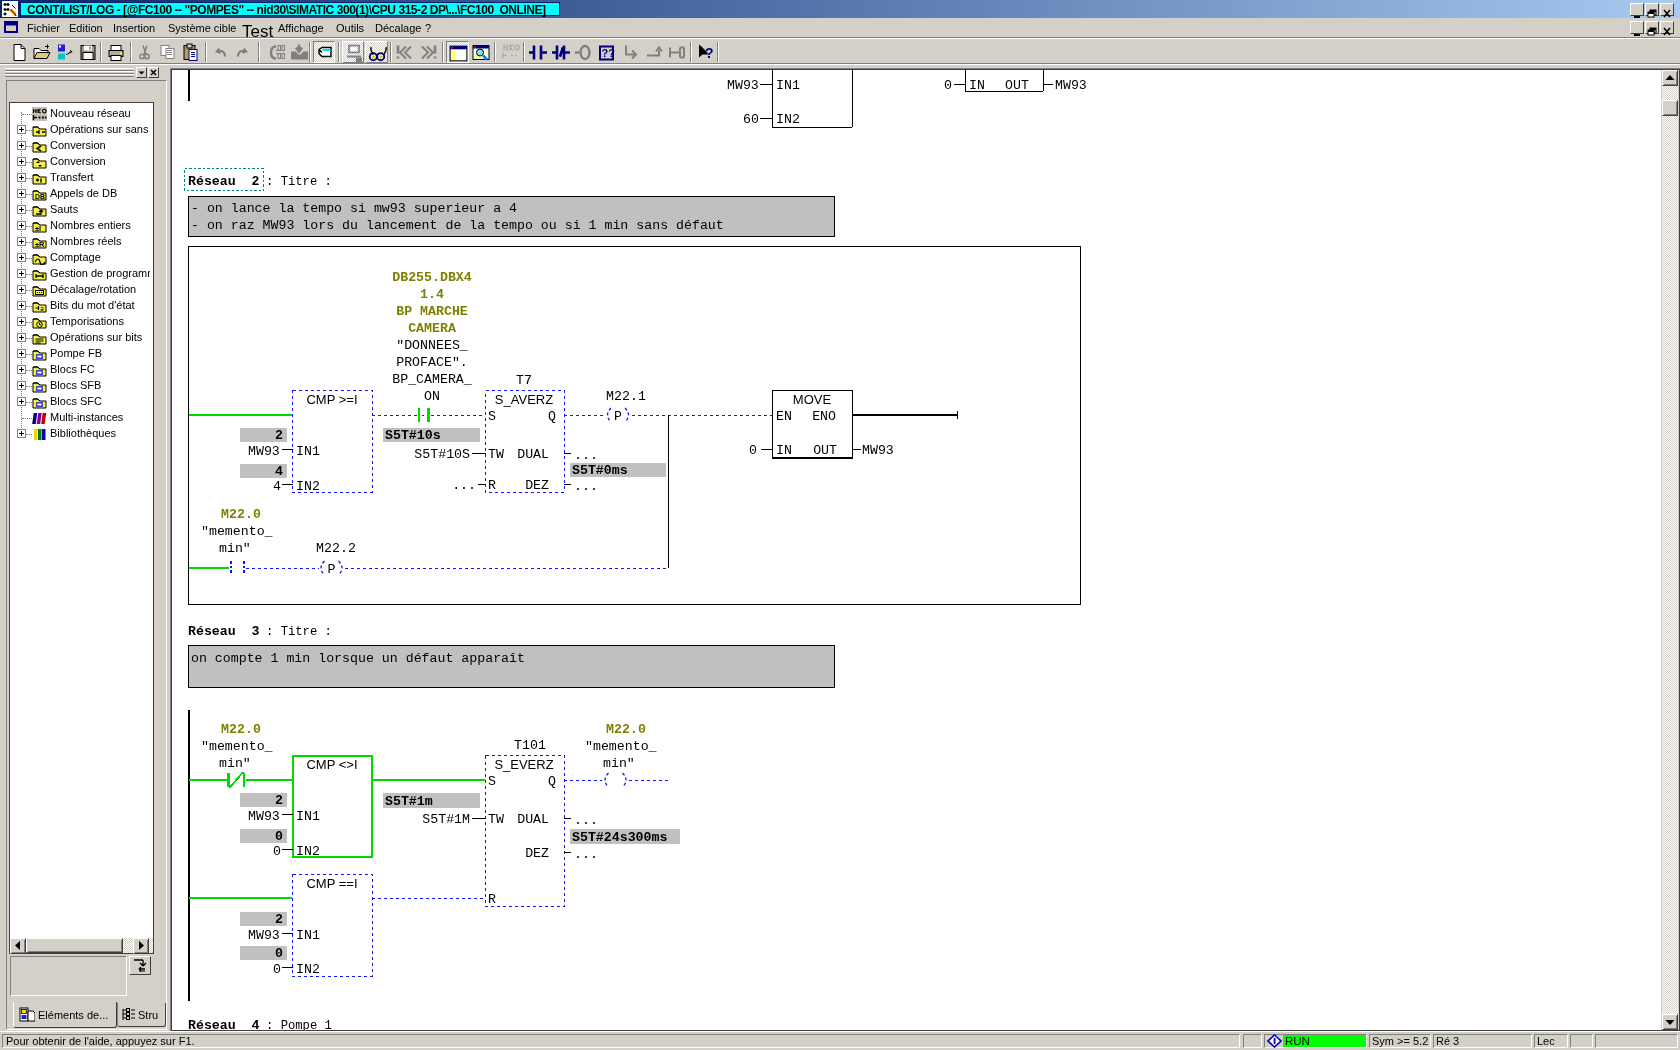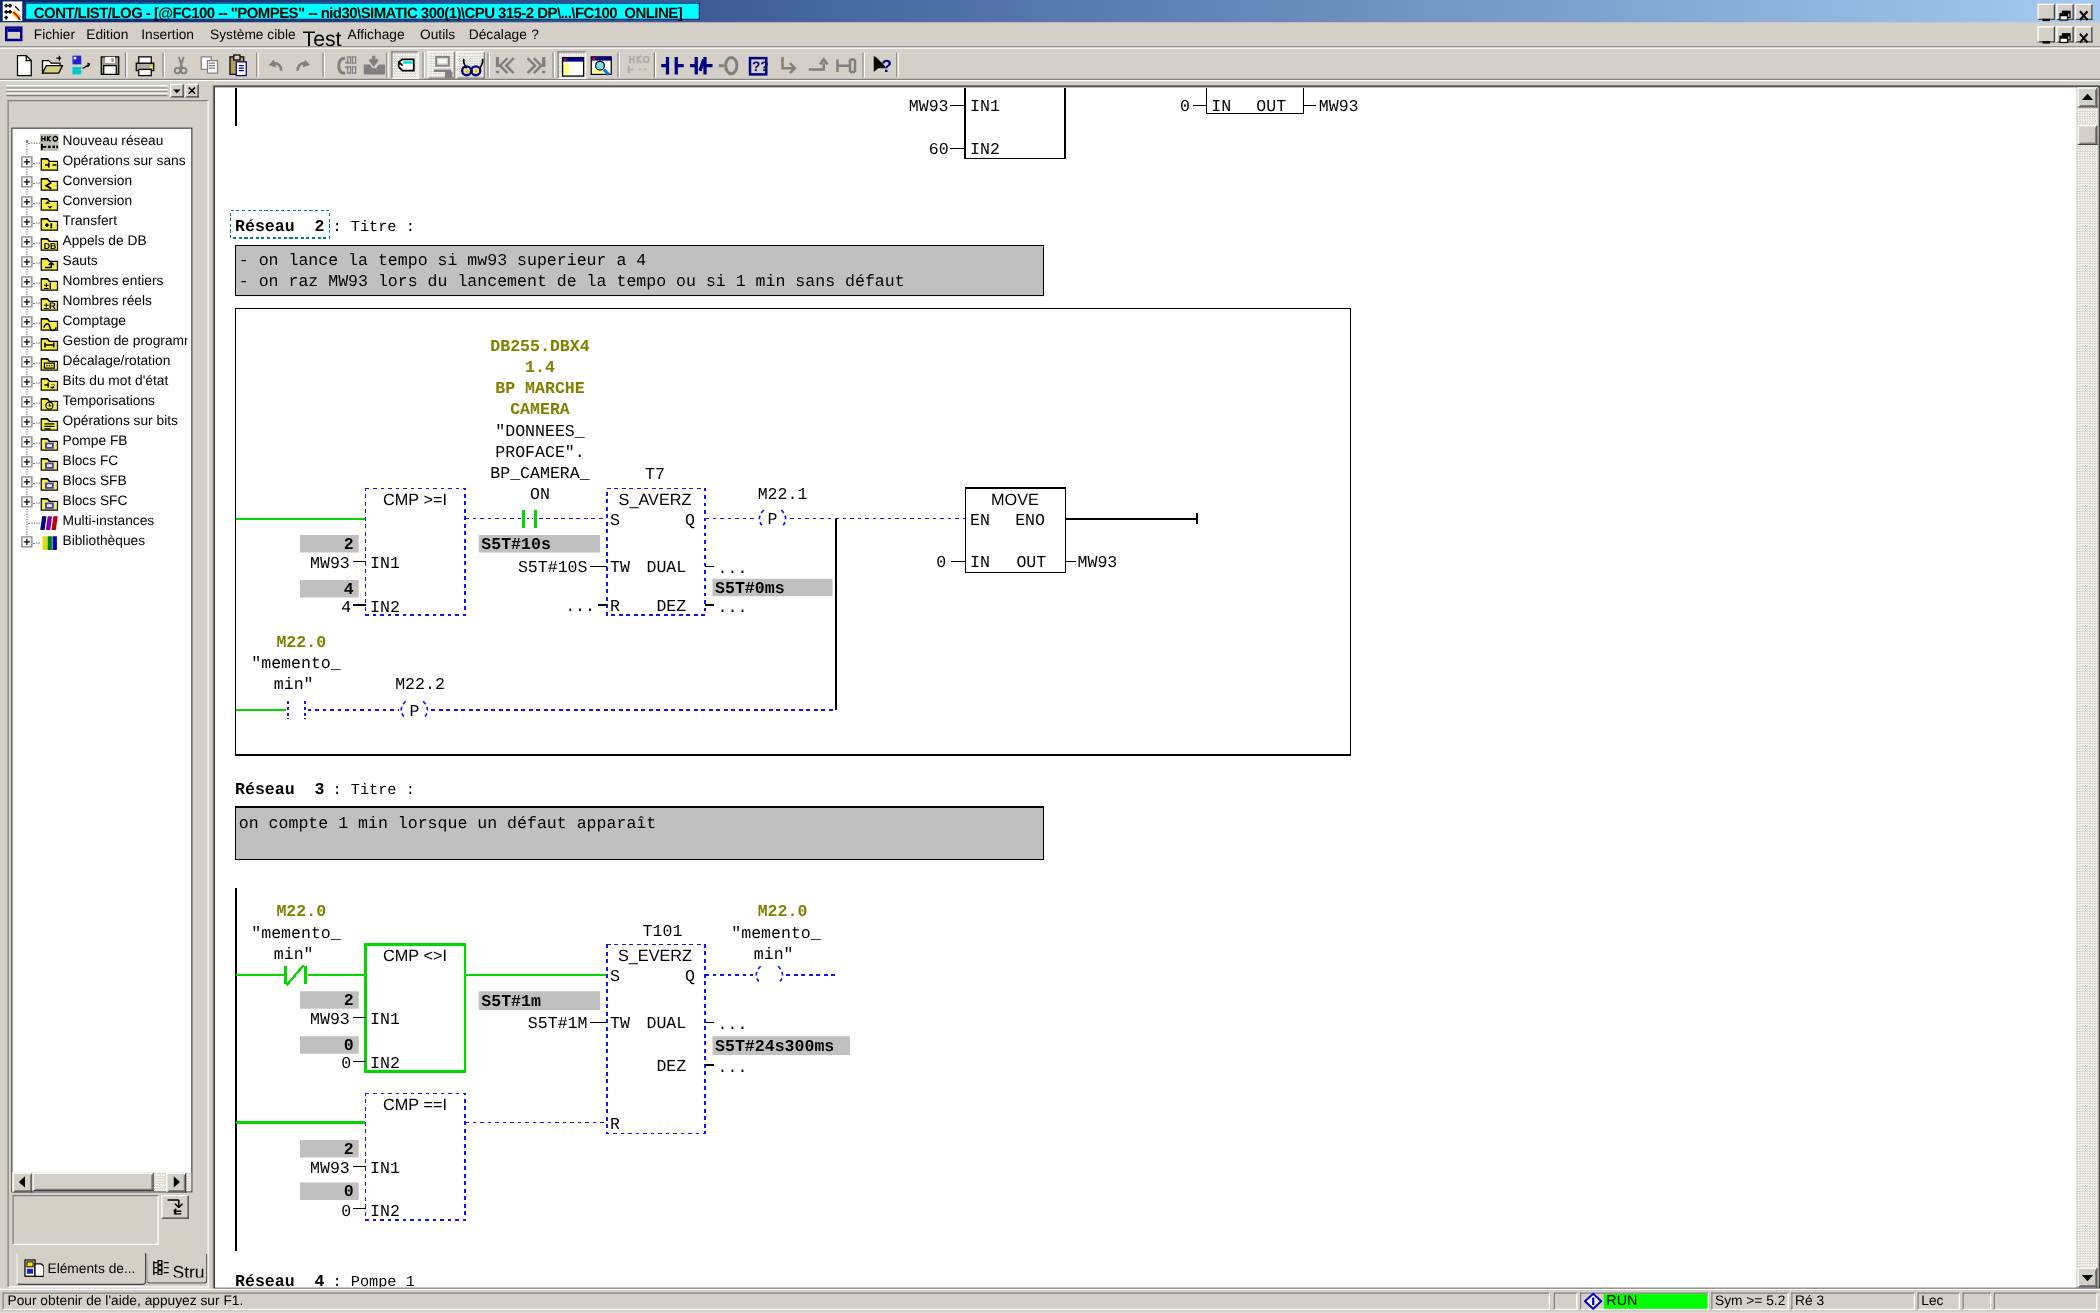--- a/index.html
+++ b/index.html
@@ -724,21 +724,21 @@
   </svg>
 <div style="position:absolute;left:38px;top:1009px;width:76px;height:13px;font-size:11px">Eléments de...</div>
 <div style="position:absolute;left:117px;top:1003px;width:49px;height:24px;background:#d4d0c8;border:1px solid;border-color:#d4d0c8 #404040 #404040 #808080;border-top:none;border-radius:0 0 3px 3px;overflow:hidden"></div>
 <svg class="r" style="left:121px;top:1007px" width="15" height="15">
     <path d="M2 2v11M2 3h3M2 7h3M2 11h3" stroke="#000"></path>
     <rect x="5.5" y="1.5" width="3" height="3" fill="none" stroke="#000"></rect>
     <rect x="5.5" y="5.5" width="3" height="3" fill="none" stroke="#000"></rect>
     <rect x="5.5" y="9.5" width="3" height="3" fill="none" stroke="#000"></rect>
     <path d="M10 3h4M10 7h4M10 11h4" stroke="#000"></path>
   </svg>
-<div style="position:absolute;left:138px;top:1009px;width:30px;height:13px;font-size:14px;overflow:hidden">Stru</div>
+<div style="position:absolute;left:138px;top:1009px;width:30px;height:13px;font-size:11px;overflow:hidden">Stru</div>
 <div style="position:absolute;left:0px;top:1031px;width:1680px;height:19px;background:#d4d0c8;border-top:1px solid #fff"></div>
 <div style="position:absolute;left:2px;top:1034px;width:1238px;height:14px;border:1px solid;border-color:#808080 #fff #fff #808080"></div>
 <div style="position:absolute;left:6px;top:1035px;width:1234px;height:12px;font-size:11px;white-space:nowrap">Pour obtenir de l'aide, appuyez sur F1.</div>
 <div style="position:absolute;left:1243px;top:1034px;width:19px;height:14px;border:1px solid;border-color:#808080 #fff #fff #808080"></div>
 <div style="position:absolute;left:1264px;top:1034px;width:103px;height:14px;border:1px solid;border-color:#808080 #fff #fff #808080"></div>
 <svg class="r" style="left:1267px;top:1034px" width="15" height="14">
     <path d="M7.5 1L14 7l-6.5 6L1 7z" fill="#fff" stroke="#0000c0" stroke-width="1.6"></path>
     <rect x="6.7" y="4" width="1.8" height="6" fill="#0000c0"></rect>
   </svg>
 <div style="position:absolute;left:1283px;top:1035px;width:83px;height:12px;background:#00ff00">

